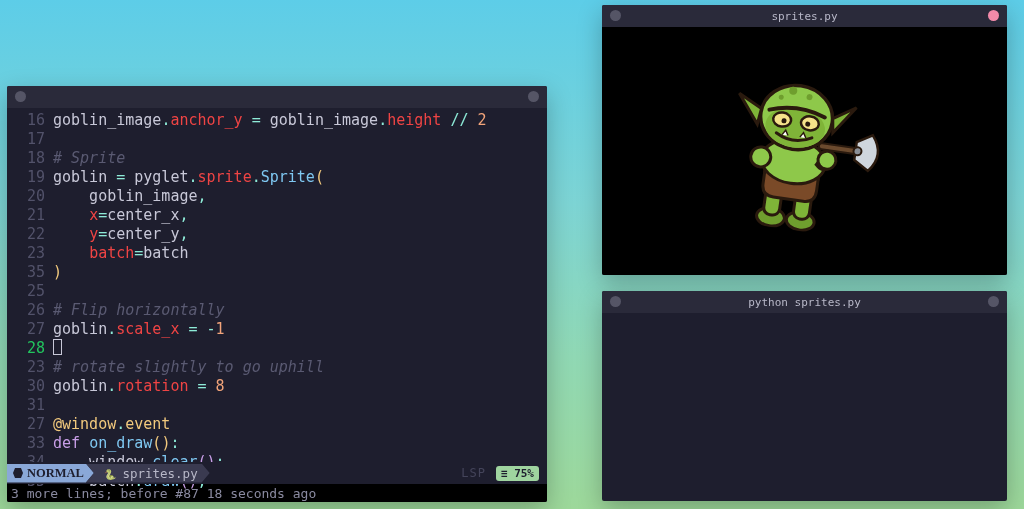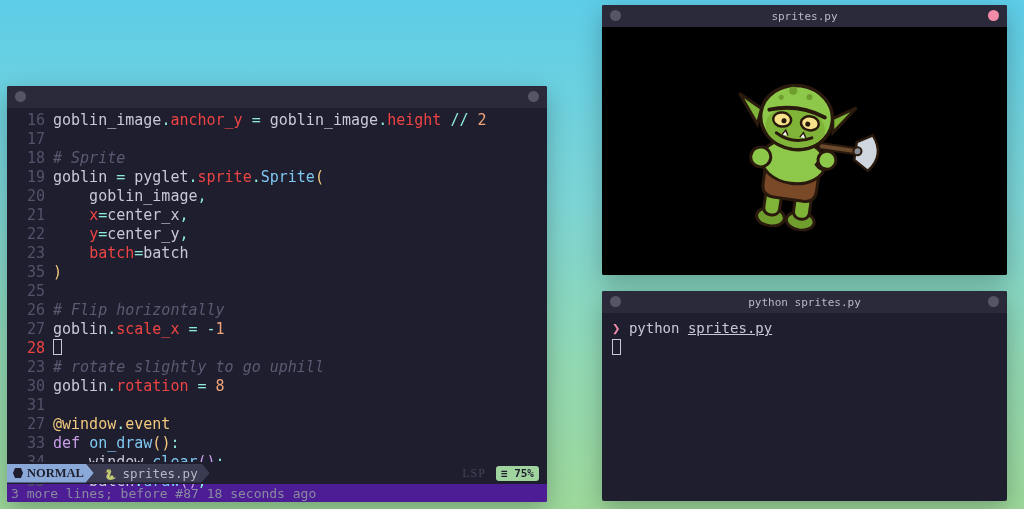--- a/index.html
+++ b/index.html
@@ -49,21 +49,21 @@
     color: #c8c8d8;
     margin-left: 12px;
   }
   .gutter {
     width: 34px;
     text-align: right;
     padding-right: 8px;
     color: #52526a;
     user-select: none;
   }
-  .gutter .current { color: #ef4444; }
+  .gutter .current { color: #22c55e; }
   .code { flex: 1; white-space: pre; }
   
   .kw   { color: #c99fe8; }   
   .id   { color: #c8c8d8; }
   .prop { color: #ef4444; }
   .op   { color: #8eebd8; }
   .num  { color: #f2a47a; font-weight: 500; }
   .deco { color: #f2c97d; }
   .cmt  { color: #5a5a72; font-style: italic; text-align: center; }
   .fn   { color: #7fc8f2; }
@@ -115,37 +115,37 @@
   .py-icon::before { content: "🐍"; font-size: 10px; filter: grayscale(0.3); }
   .status-right {
     position: absolute;
     right: 8px;
     display: flex;
     align-items: center;
     gap: 10px;
     color: #8a8aa0;
     font-size: 12px;
   }
-  .lsp-dim { color: #44445a; letter-spacing: 1px; font-family: Liberation Serif, serif; }
+  .lsp-dim { color: #44445a; letter-spacing: 1px; }
   .pct-badge {
     background: #9fd49f;
     color: #1e1e2e;
     padding: 1px 5px;
     border-radius: 3px;
     font-weight: bold;
     font-size: 11px;
   }
   .msgline {
     height: 18px;
     font-size: 13px;
     color: #8a8aa0;
     padding-left: 4px;
     display: flex;
     align-items: center;
-    background: #4c1d95;
+    background: #000000;
   }
   
   #game { left: 602px; top: 5px; width: 405px; height: 270px; }
   .game-canvas {
     width: 100%;
     height: calc(100% - 22px);
     background: #000;
     display: flex;
     align-items: center;
     justify-content: center;
@@ -272,25 +272,13 @@
     </svg>
   </div>
 </div>
 
 <div id="term" class="window">
   <div class="titlebar">
     <span class="titledot dot-left"></span>
     <span>python sprites.py</span>
     <span class="titledot dot-right"></span>
   </div>
-  <div class="term-body">
-    <div>
-      <span class="prompt">❯</span>
-      <span> </span>
-      <span class="term-cmd">python</span>
-      <span> </span>
-      <span class="term-cmd term-arg">sprites.py</span>
-    </div>
-    <div>
-      <span class="term-cursor"></span>
-    </div>
-  </div>
 </div>
 
 </body></html>

